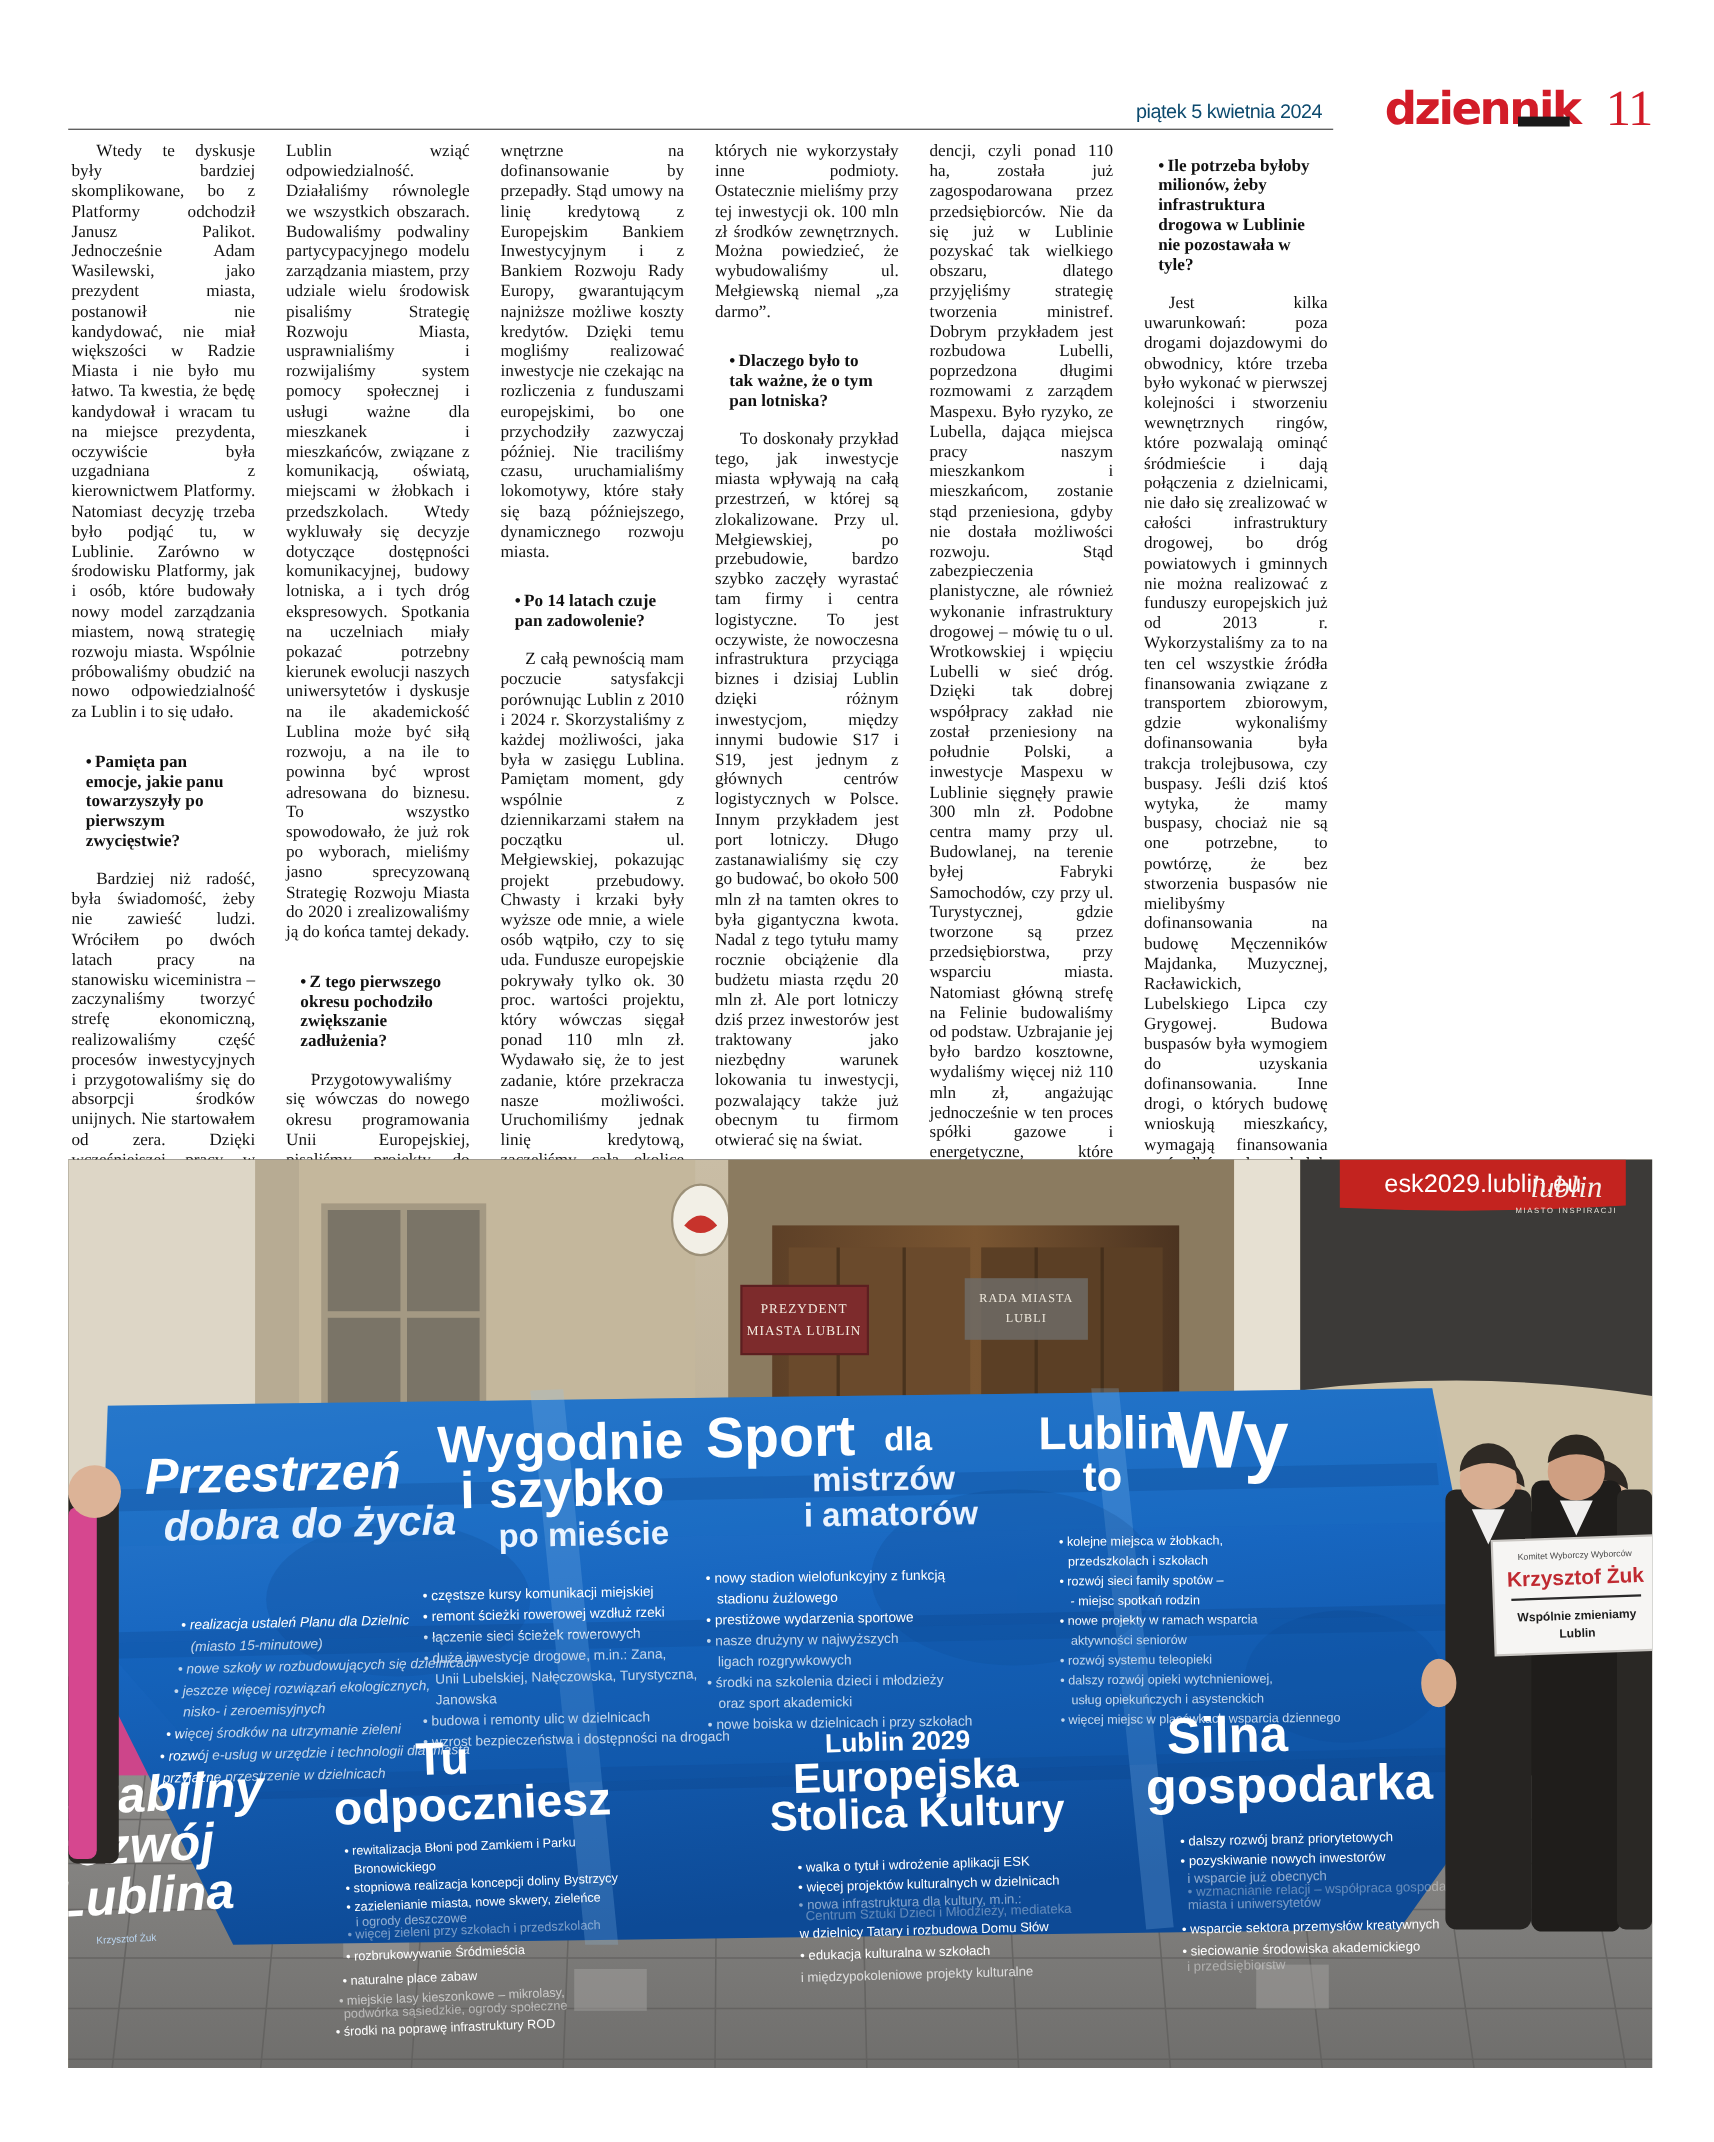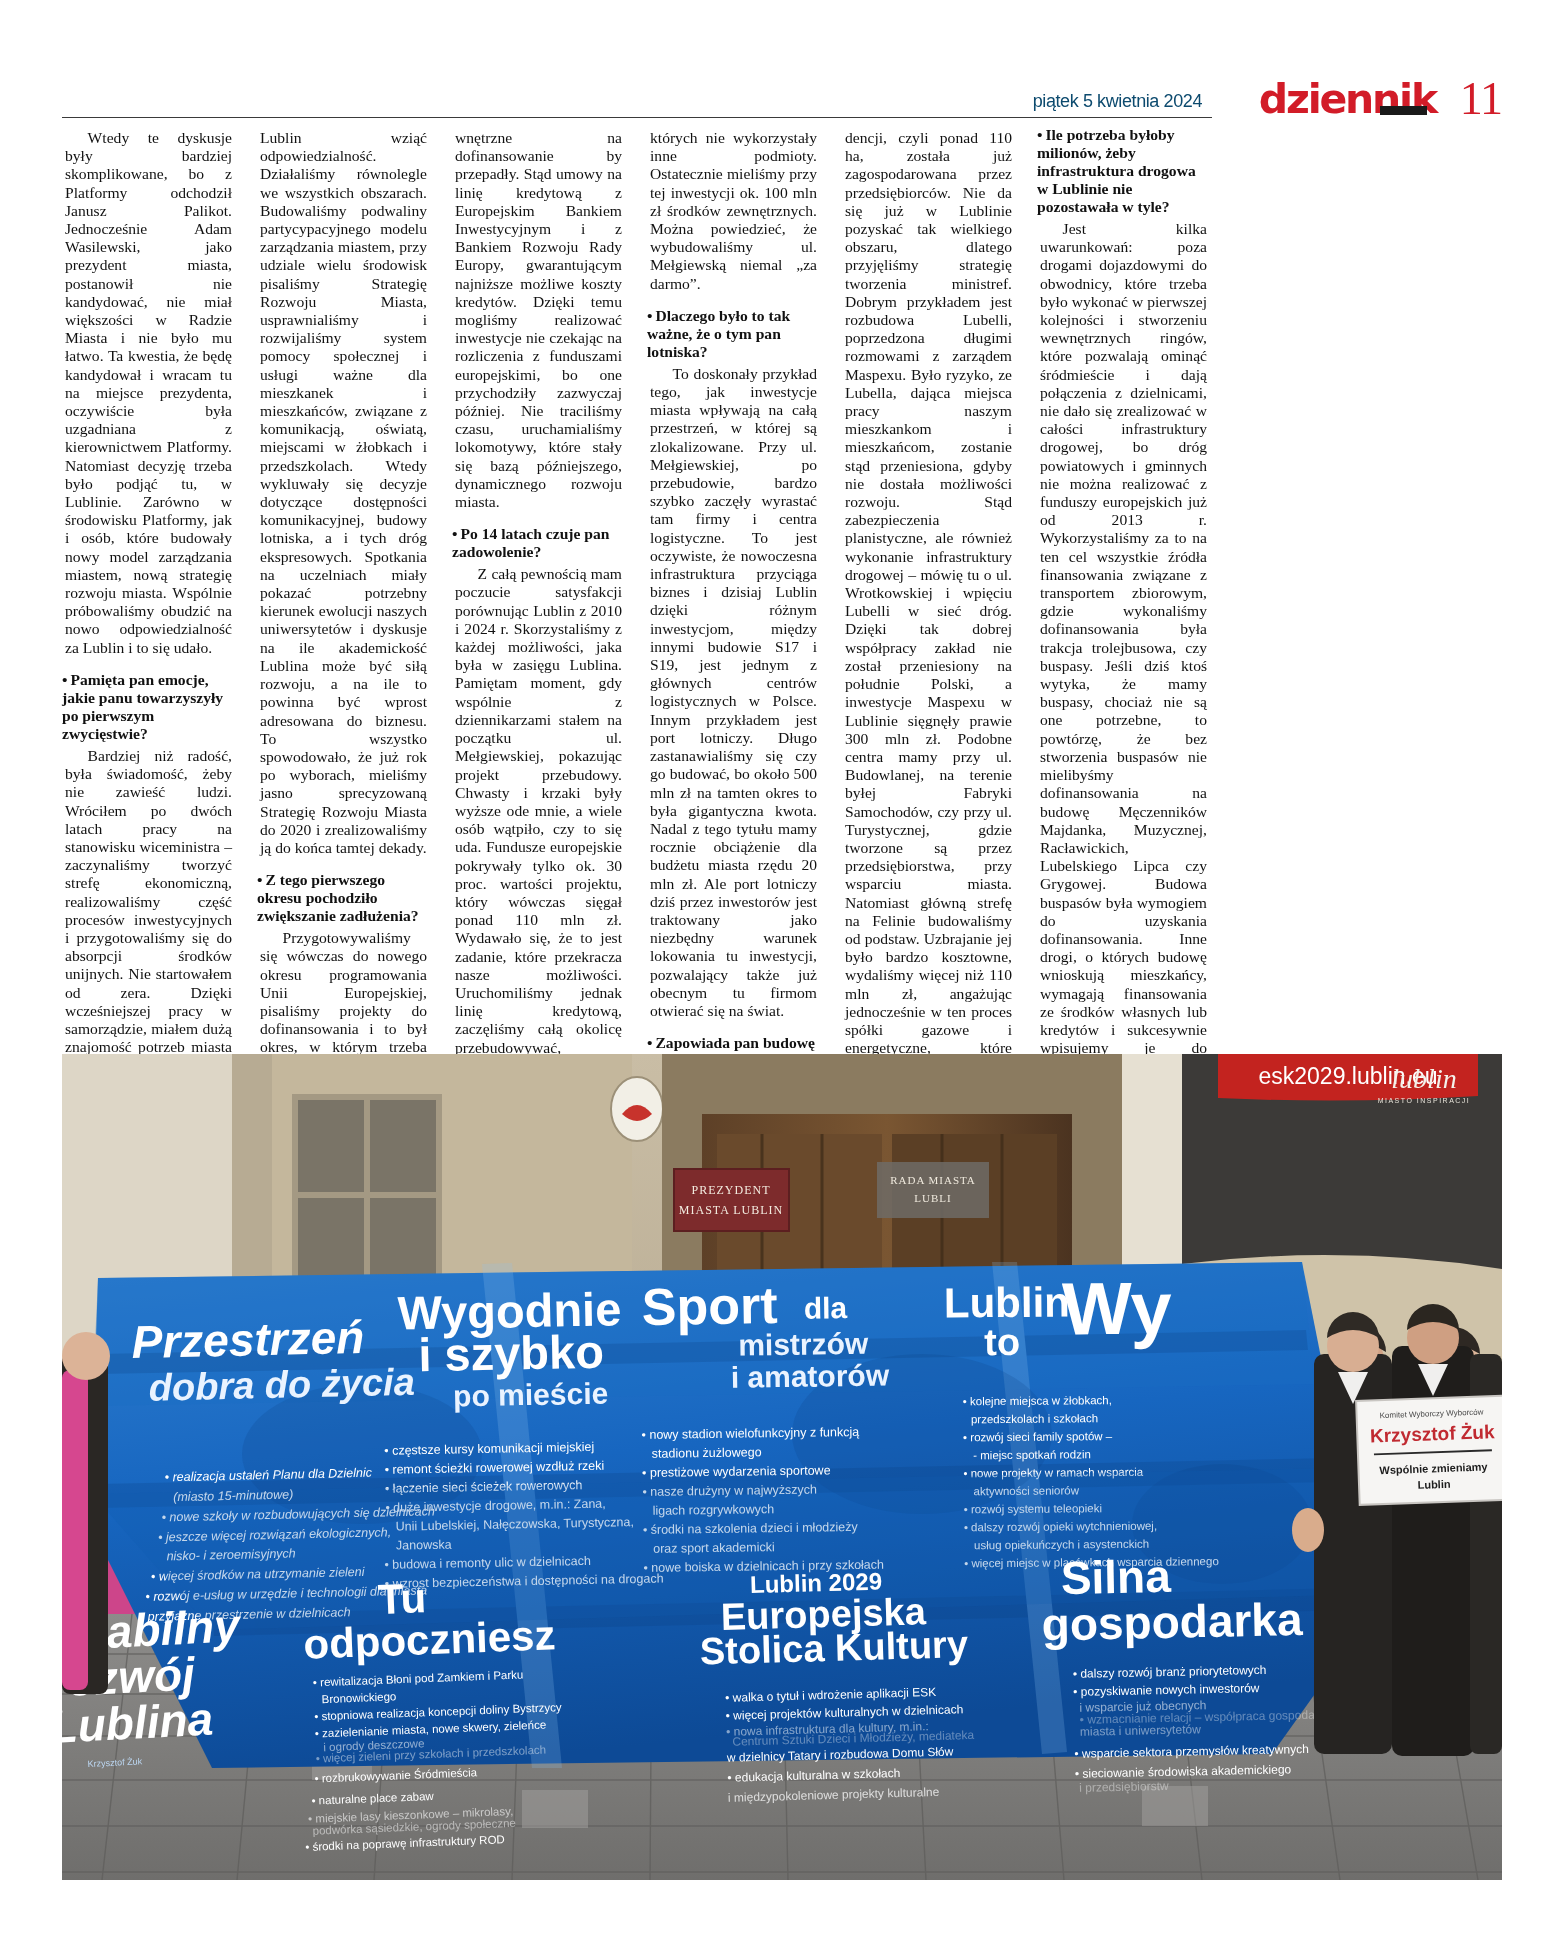--- a/index.html
+++ b/index.html
@@ -92,21 +92,21 @@
     hyphens: auto;
     -webkit-hyphens: auto;
   }
   .col p {
     margin: 3px;
     text-indent: 1.45em;
     text-align: justify;
   }
   .col p.noindent { text-indent: 0; }
   .col .q {
-    margin: 0;
+    margin: 16px;
     padding-top: 11px;
     padding-bottom: 1px;
     font-weight: bold;
     text-indent: 0;
     text-align: left;
     line-height: 1.155;
   }
   .col .q .b {
     color: #111;
     font-weight: bold;

